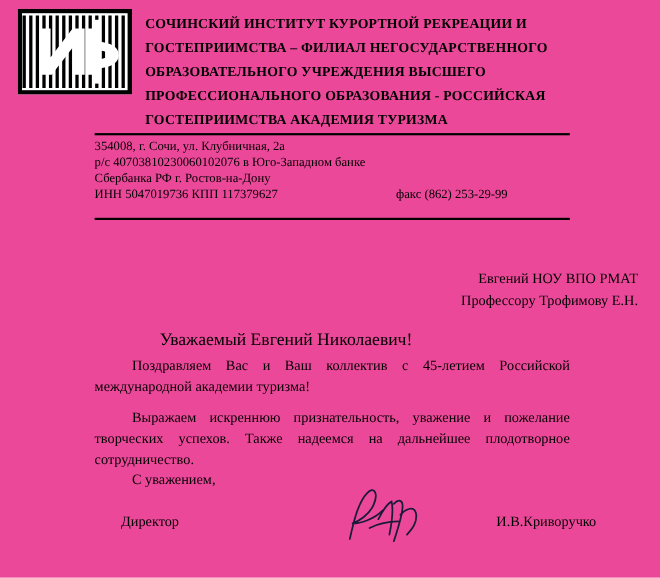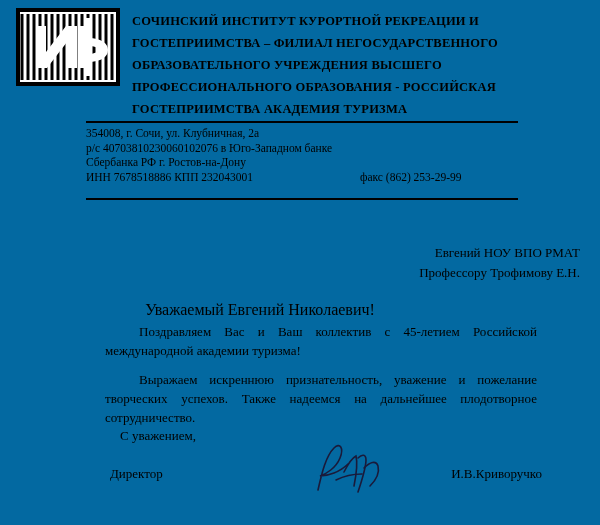--- a/index.html
+++ b/index.html
@@ -13,21 +13,21 @@
     font-family: "Liberation Serif", serif;
     color: #000000;
     position: relative;
     overflow: hidden;
   }
 
   .page {
     position: relative;
     width: 600px;
     height: 525px;
-    background: #0369a1;
+    background: #ec4899;
   }
 
   
   .letterhead {
     position: absolute;
     left: 0;
     top: 0;
     width: 600px;
     height: 122px;
   }
@@ -113,21 +113,20 @@
 
   .para {
     position: absolute;
     left: 86px;
     width: 432px;
     font-family: "Liberation Serif", serif;
     font-size: 13px;
     line-height: 19px;
     text-align: justify;
     text-indent: 34px;
-    margin-left: 19px;
   }
   .para-1 { top: 322px; }
   .para-2 { top: 370px; }
 
   .closing {
     position: absolute;
     left: 120px;
     top: 428px;
     font-family: "Liberation Serif", serif;
     font-size: 13px;
@@ -213,21 +212,21 @@
     </div>
   </div>
 
   <hr class="rule rule-top">
 
   <div class="requisites">
     <div class="req-line">354008, г. Сочи, ул. Клубничная, 2а</div>
     <div class="req-line">р/с 40703810230060102076 в Юго-Западном банке</div>
     <div class="req-line">Сбербанка РФ г. Ростов-на-Дону</div>
     <div class="req-line">
-      <span>ИНН 7678518886 КПП 232043001</span>
+      <span>ИНН 5047019736 КПП 117379627</span>
       <span class="req-right">факс (862) 253-29-99</span>
     </div>
   </div>
 
   <hr class="rule rule-bottom">
 
   <div class="addressee">
     <div>Евгений НОУ ВПО РМАТ</div>
     <div>Профессору Трофимову Е.Н.</div>
   </div>

